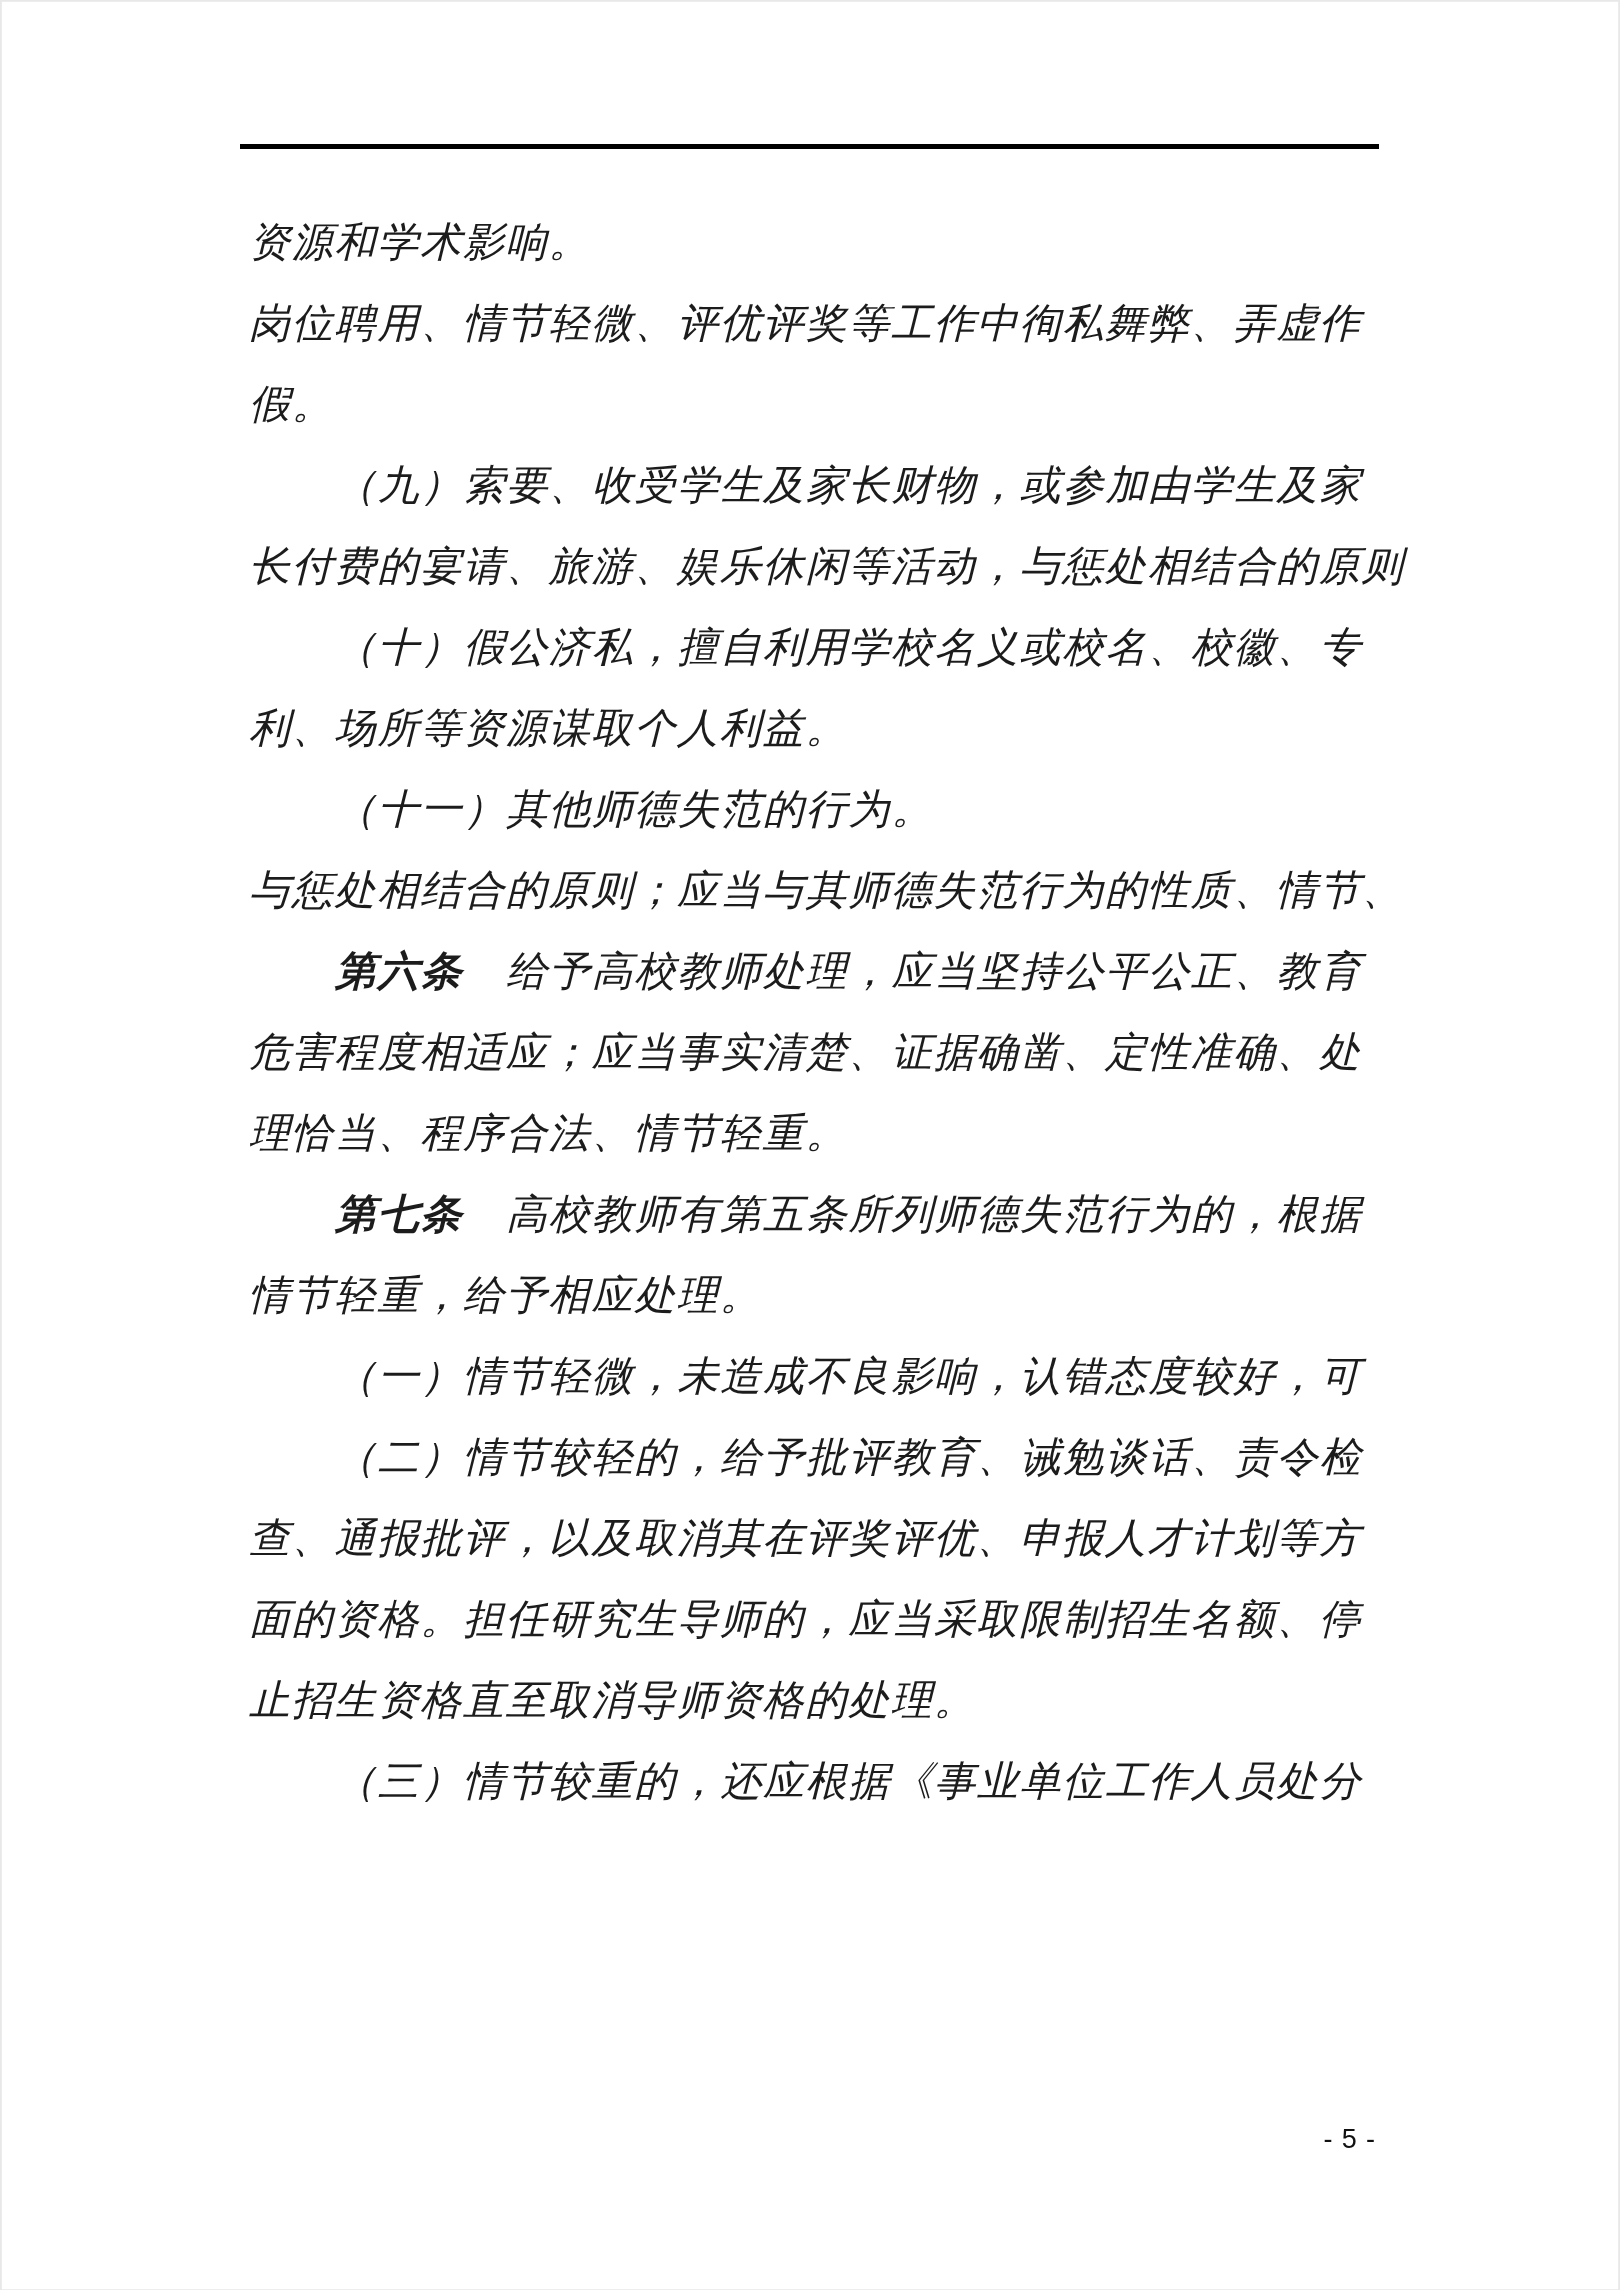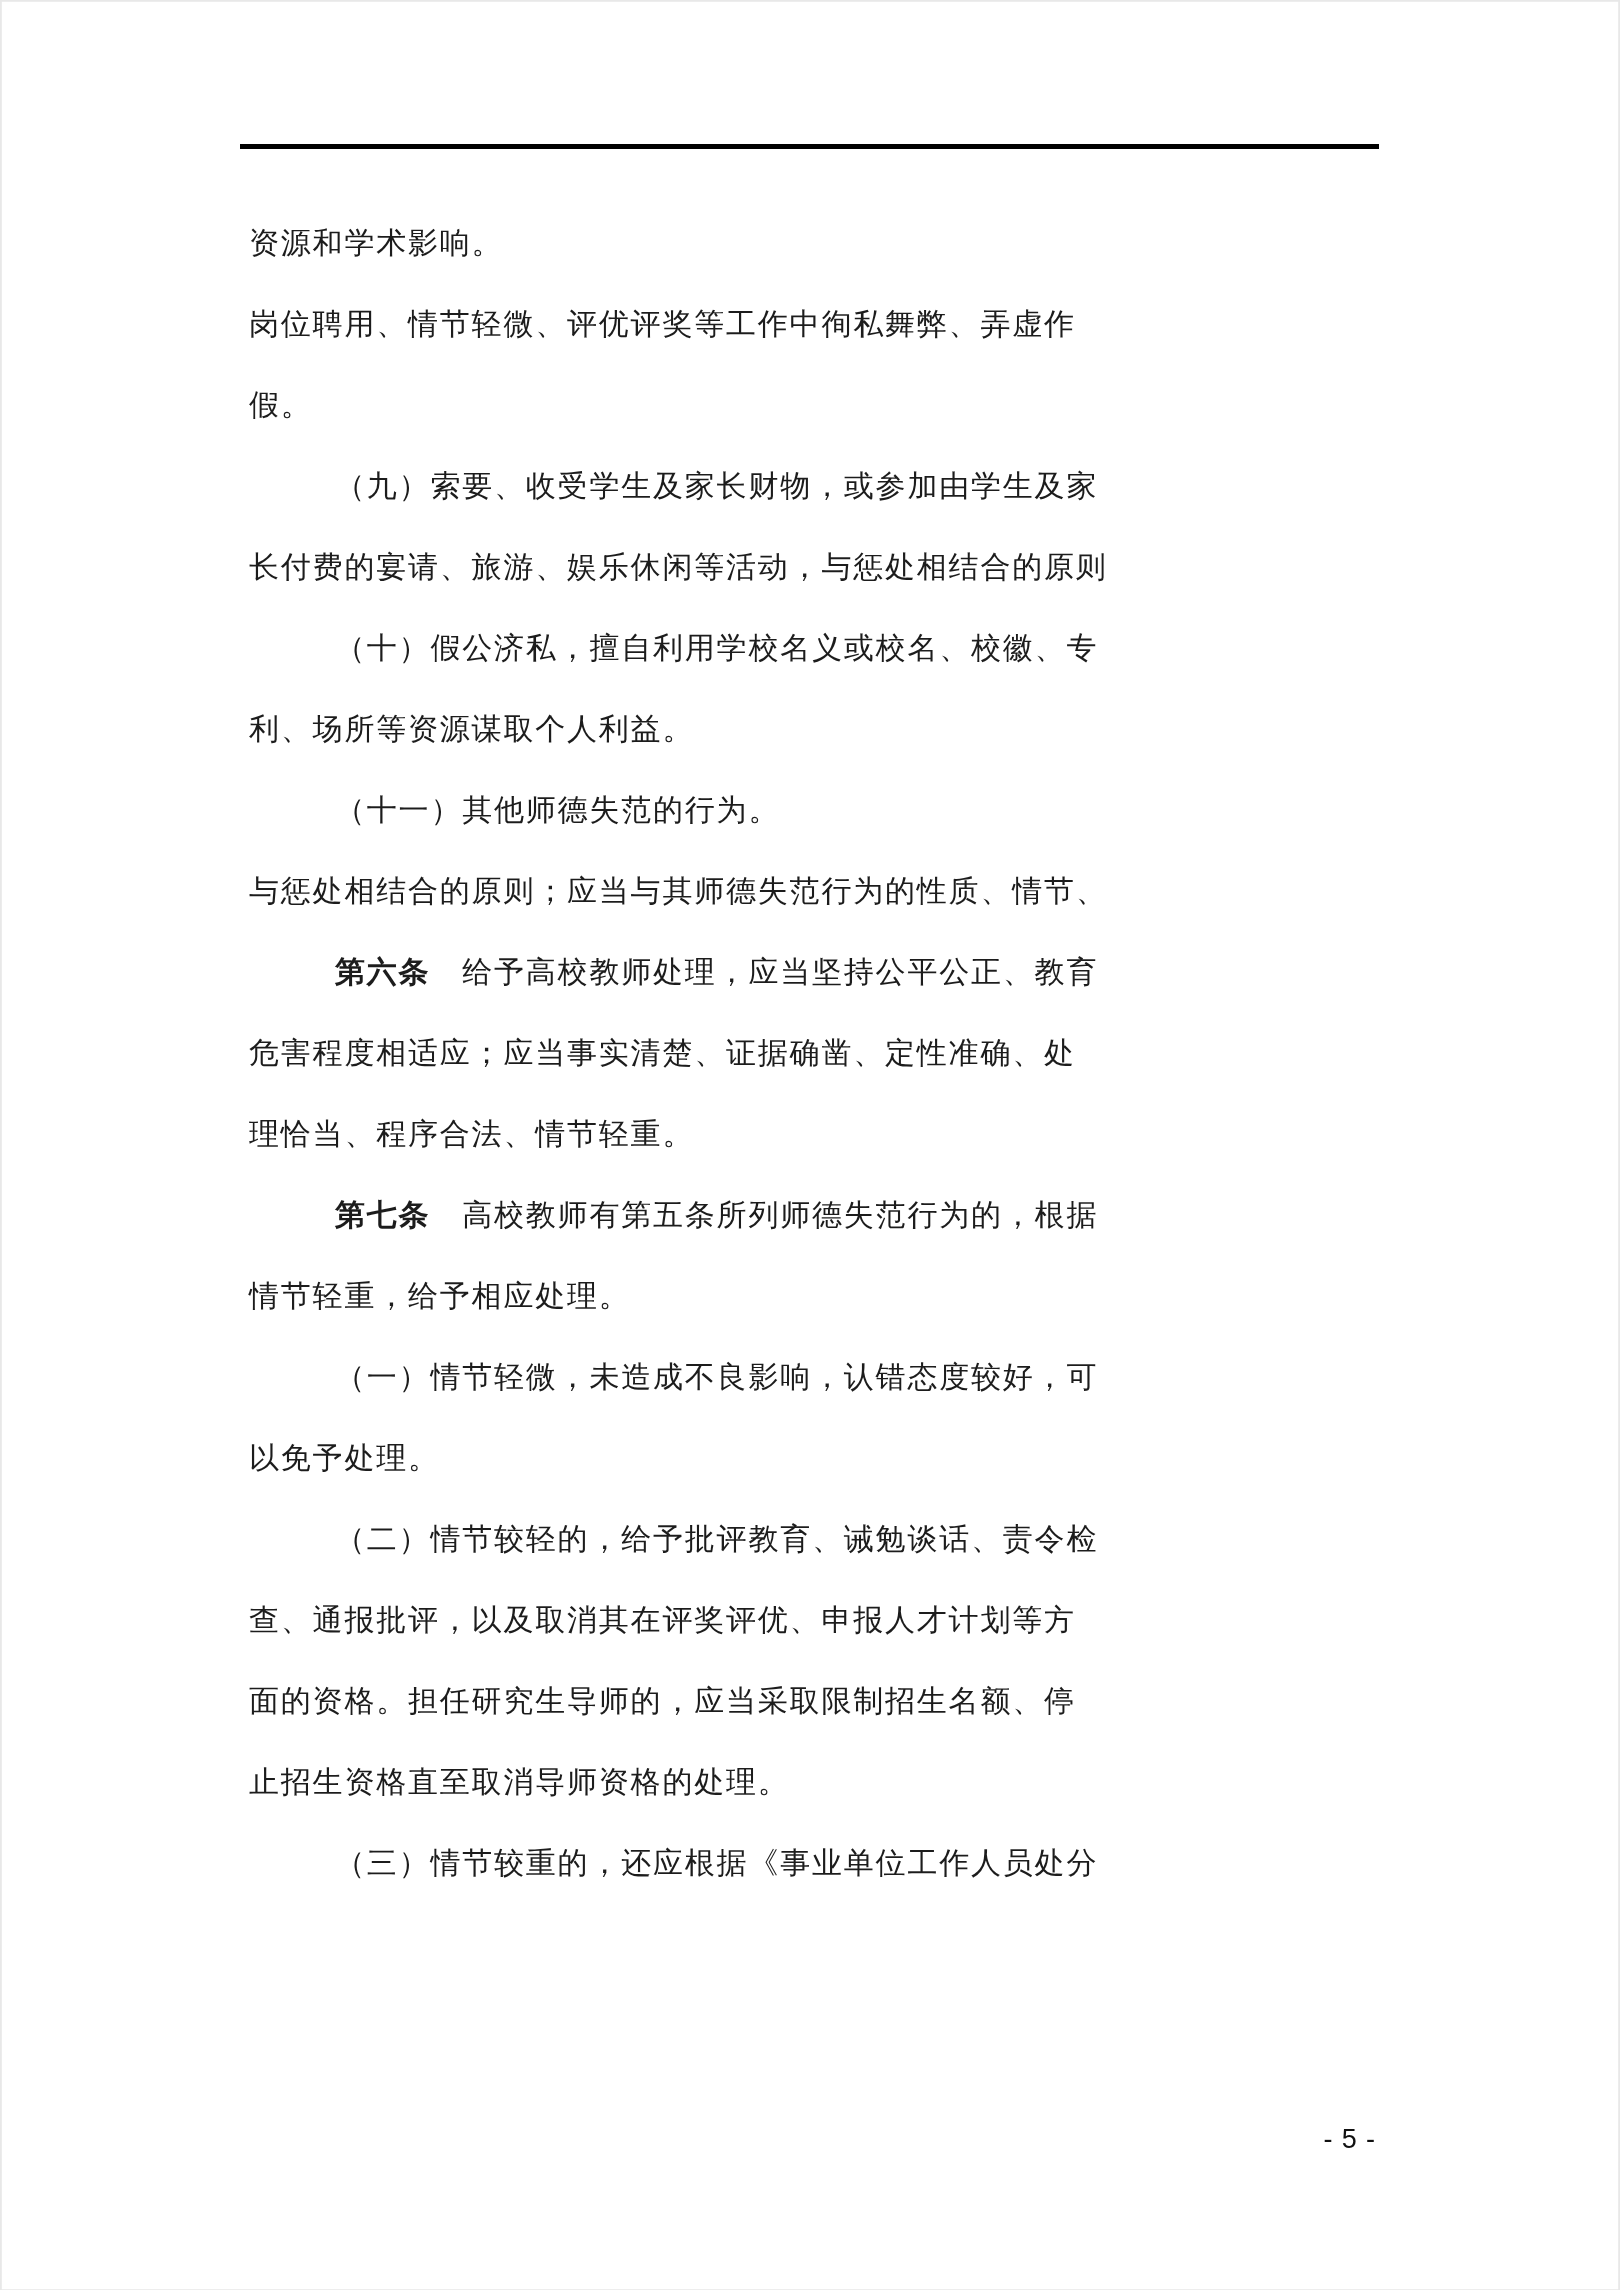--- a/index.html
+++ b/index.html
@@ -23,23 +23,24 @@
     top: 144px;
     width: 1139px;
     height: 4.5px;
     background: #000000;
   }
   .body-text {
     position: absolute;
     left: 249px;
     top: 202px;
     width: 1121px;
-    font-size: 30px;
+    font-size: 41px;
     line-height: 81px;
     letter-spacing: 1.8px;
+    font-style: italic;
   }
   .line {
     height: 81px;
     white-space: nowrap;
   }
   .line.indent {
     padding-left: 86px;
   }
   .term {
     font-weight: 700;
@@ -68,21 +69,20 @@
       <div class="line indent">（十）假公济私，擅自利用学校名义或校名、校徽、专</div>
       <div class="line">利、场所等资源谋取个人利益。</div>
       <div class="line indent">（十一）其他师德失范的行为。</div>
       <div class="line">与惩处相结合的原则；应当与其师德失范行为的性质、情节、</div>
       <div class="line indent"><span class="term">第六条</span>　给予高校教师处理，应当坚持公平公正、教育</div>
       <div class="line">危害程度相适应；应当事实清楚、证据确凿、定性准确、处</div>
       <div class="line">理恰当、程序合法、情节轻重。</div>
       <div class="line indent"><span class="term">第七条</span>　高校教师有第五条所列师德失范行为的，根据</div>
       <div class="line">情节轻重，给予相应处理。</div>
       <div class="line indent">（一）情节轻微，未造成不良影响，认错态度较好，可</div>
-      <div class="line">以免予处理。</div>
       <div class="line indent">（二）情节较轻的，给予批评教育、诫勉谈话、责令检</div>
       <div class="line">查、通报批评，以及取消其在评奖评优、申报人才计划等方</div>
       <div class="line">面的资格。担任研究生导师的，应当采取限制招生名额、停</div>
       <div class="line">止招生资格直至取消导师资格的处理。</div>
       <div class="line indent">（三）情节较重的，还应根据《事业单位工作人员处分</div>
     </div>
   <div class="page-number">- 5 -</div>
 </div>
 
 

